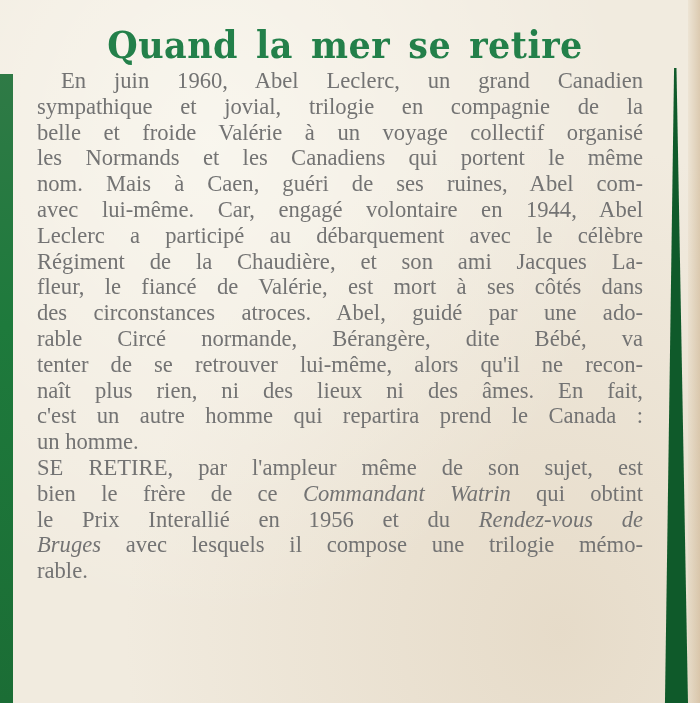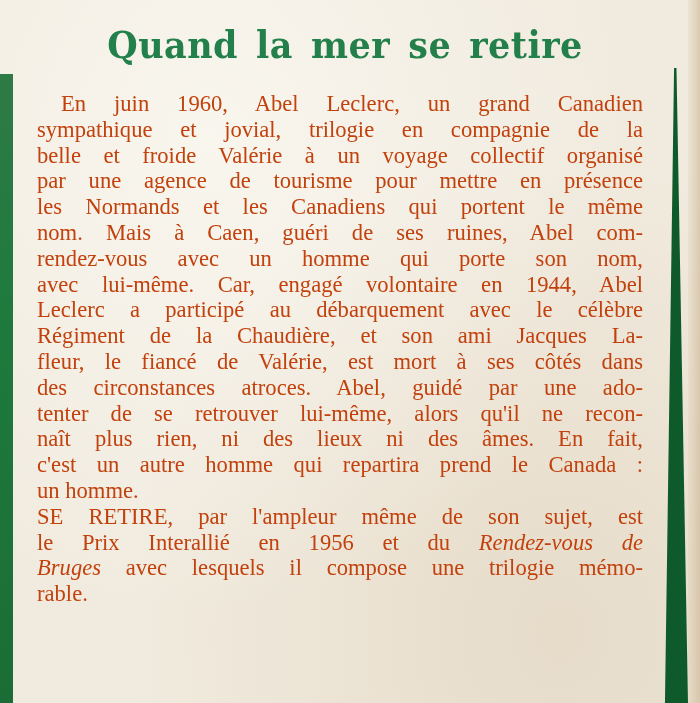--- a/index.html
+++ b/index.html
@@ -27,24 +27,24 @@
   .title {
     position: absolute; left: 0; width: 690px; top: 22px; margin: 0;
     text-align: center;
     font-family: "DejaVu Serif", serif;
     font-weight: bold; font-size: 38px; letter-spacing: 0.5px;
     color: #23804a;
     transform: scaleX(0.92);
     word-spacing: 6px;
   }
   .body-text {
-    position: absolute; left: 37px; top: 91px; width: 606px;
+    position: absolute; left: 37px; top: 68px; width: 606px;
     font-family: "Liberation Serif", serif;
     font-size: 22.6px; line-height: 25.8px;
-    color: #c2410c;
+    color: #737373;
     text-align: justify;
   }
   .line { display: block; text-align: justify; text-align-last: justify; white-space: nowrap; }
   .line.last { text-align-last: left; }
   .indent { padding-left: 24px; }
   em { font-style: italic; }
 </style>
 </head>
 <body>
 
@@ -53,34 +53,34 @@
   <div class="right-bar"></div>
   <div class="right-edge"></div>
 
   <h1 class="title">Quand la mer se retire</h1>
 
   <div class="body-text">
     <div>
       <span class="line indent">En juin 1960, Abel Leclerc, un grand Canadien</span>
       <span class="line">sympathique et jovial, trilogie en compagnie de la</span>
       <span class="line">belle et froide Valérie à un voyage collectif organisé</span>
-      <span class="line">par une agence de tourisme pour mettre en présence</span>
       <span class="line">les Normands et les Canadiens qui portent le même</span>
       <span class="line">nom. Mais à Caen, guéri de ses ruines, Abel com-</span>
-      <span class="line">rendez-vous avec un homme qui porte son nom,</span>
       <span class="line">avec lui-même. Car, engagé volontaire en 1944, Abel</span>
       <span class="line">Leclerc a participé au débarquement avec le célèbre</span>
       <span class="line">Régiment de la Chaudière, et son ami Jacques La-</span>
       <span class="line">fleur, le fiancé de Valérie, est mort à ses côtés dans</span>
       <span class="line">des circonstances atroces. Abel, guidé par une ado-</span>
+      <span class="line">rable Circé normande, Bérangère, dite Bébé, va</span>
       <span class="line">tenter de se retrouver lui-même, alors qu'il ne recon-</span>
       <span class="line">naît plus rien, ni des lieux ni des âmes. En fait,</span>
       <span class="line">c'est un autre homme qui repartira prend le Canada :</span>
       <span class="line last">un homme.</span>
     </div>
     <div>
       <span class="line">SE RETIRE, par l'ampleur même de son sujet, est</span>
+      <span class="line"><span>bien le frère de ce </span><em>Commandant Watrin</em><span> qui obtint</span></span>
       <span class="line"><span>le Prix Interallié en 1956 et du </span><em>Rendez-vous de</em></span>
       <span class="line"><em>Bruges</em><span> avec lesquels il compose une trilogie mémo-</span></span>
       <span class="line last">rable.</span>
     </div>
   </div>
 </div>
 
 </body></html>

